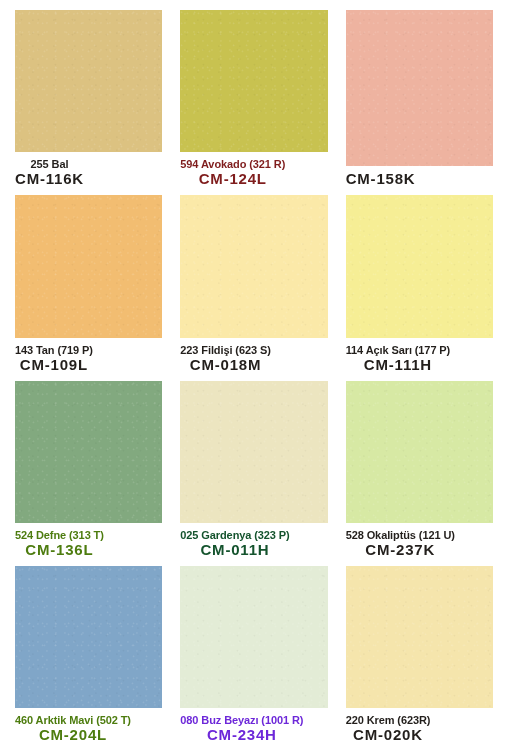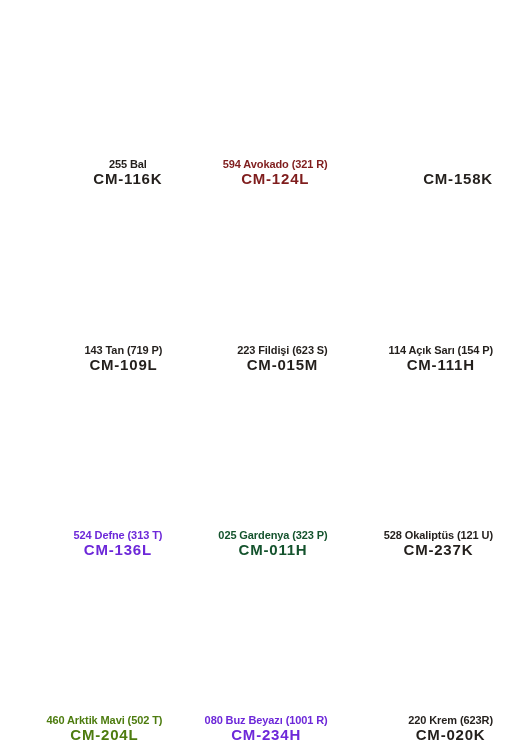--- a/index.html
+++ b/index.html
@@ -21,22 +21,22 @@
     padding: 10px 12px 0 15px;
     display: grid;
     grid-template-columns: repeat(3, 1fr);
     grid-template-rows: repeat(4, 1fr);
     column-gap: 18px;
     row-gap: 0px;
   }
 
   .swatch-cell {
     display: flex;
-    flex-direction: row;
-    align-items: flex-end;
+    flex-direction: column;
+    align-items: flex-start;
   }
 
   .swatch-chip {
     flex: 1 1 auto;
     width: 100%;
     min-height: 0;
     position: relative;
     overflow: hidden;
   }
 
@@ -107,33 +107,33 @@
       <div class="swatch-chip" style="background: rgb(242, 189, 113);"></div>
       <div class="swatch-labels" style="color: rgb(35, 31, 28);">
         <div class="swatch-name">143 Tan (719 P)</div>
         <div class="swatch-code">CM-109L</div>
       </div>
     </div>
     <div class="swatch-cell">
       <div class="swatch-chip" style="background: rgb(251, 233, 168);"></div>
       <div class="swatch-labels" style="color: rgb(35, 31, 28);">
         <div class="swatch-name">223 Fildişi (623 S)</div>
-        <div class="swatch-code">CM-015M</div>
+        <div class="swatch-code">CM-018M</div>
       </div>
     </div>
     <div class="swatch-cell">
       <div class="swatch-chip" style="background: rgb(246, 238, 149);"></div>
       <div class="swatch-labels" style="color: rgb(35, 31, 28);">
-        <div class="swatch-name">114 Açık Sarı (154 P)</div>
+        <div class="swatch-name">114 Açık Sarı (177 P)</div>
         <div class="swatch-code">CM-111H</div>
       </div>
     </div>
     <div class="swatch-cell">
       <div class="swatch-chip" style="background: rgb(130, 169, 127);"></div>
-      <div class="swatch-labels" style="color: #6d28d9;">
+      <div class="swatch-labels" style="color: #4d7c0f;">
         <div class="swatch-name">524 Defne (313 T)</div>
         <div class="swatch-code">CM-136L</div>
       </div>
     </div>
     <div class="swatch-cell">
       <div class="swatch-chip" style="background: rgb(236, 229, 192);"></div>
       <div class="swatch-labels" style="color: #14532d;">
         <div class="swatch-name">025 Gardenya (323 P)</div>
         <div class="swatch-code">CM-011H</div>
       </div>

